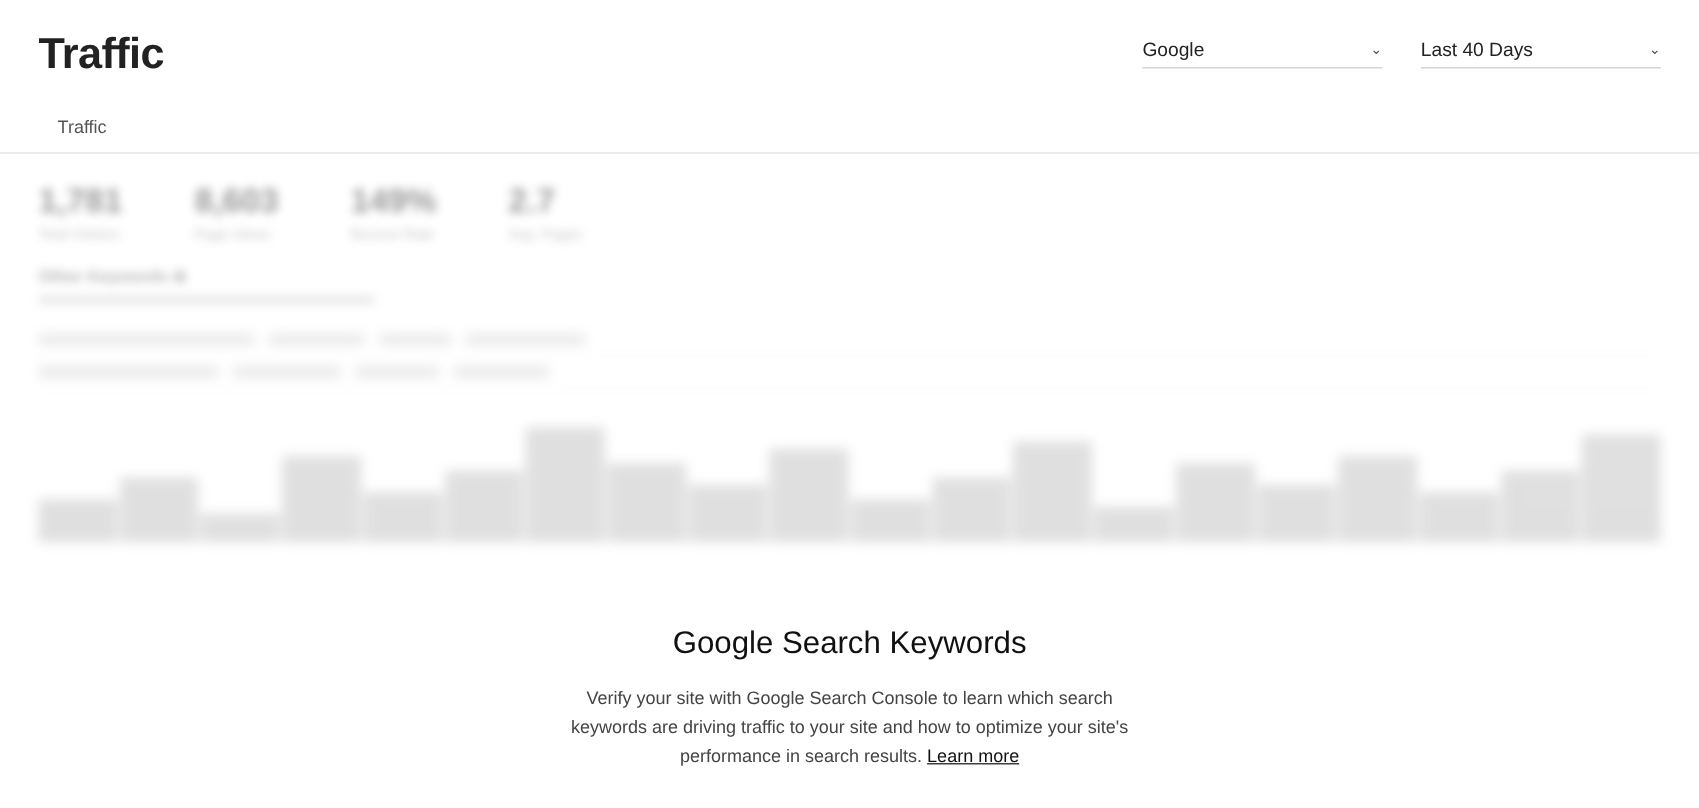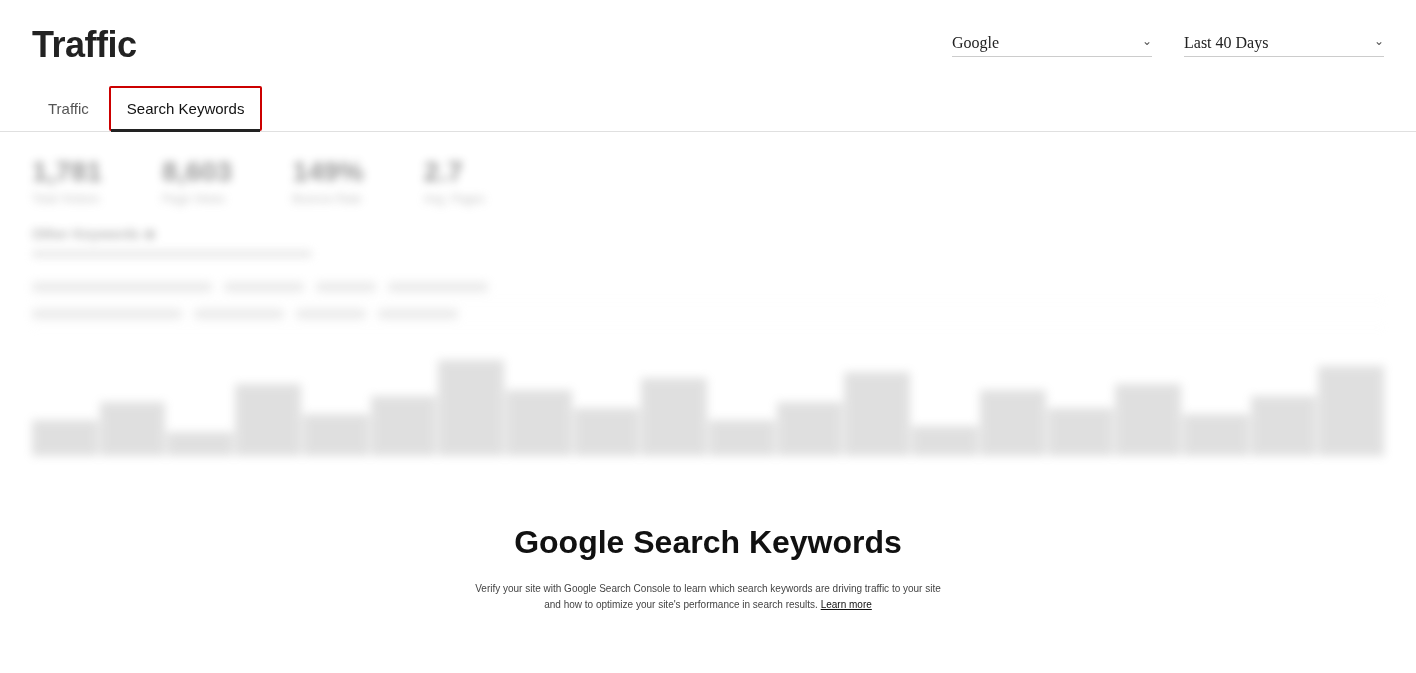--- a/index.html
+++ b/index.html
@@ -42,21 +42,20 @@
       display: flex;
       align-items: flex-start;
       gap: 8px;
       cursor: pointer;
       font-size: 16px;
       color: #222;
       border-bottom: 1px solid #ccc;
       padding-bottom: 4px;
       min-width: 200px;
       justify-content: space-between;
-      font-family: Liberation Serif, serif;
     }
 
     .dropdown-chevron {
       font-size: 12px;
       color: #555;
     }
 
     
     .tabs {
       display: flex;
@@ -145,29 +144,29 @@
       flex-direction: column;
       align-items: center;
       justify-content: center;
       padding: 48px 24px 40px;
       max-width: 560px;
       margin: 20px auto;
       background: #fff;
     }
 
     .modal-title {
-      font-size: 32px;
-      font-weight: 700;
+      font-size: 26px;
+      font-weight: 400;
       text-align: center;
       margin-bottom: 20px;
       color: #111;
     }
 
     .modal-description {
-      font-size: 10px;
+      font-size: 15px;
       line-height: 1.6;
       text-align: center;
       color: #444;
       margin-bottom: 32px;
       max-width: 480px;
     }
 
     .modal-description a {
       color: #111;
       text-decoration: underline;
@@ -230,21 +229,20 @@
     </div>
     <div class="dropdown">
       <span>Last 40 Days</span>
       <span class="dropdown-chevron">⌄</span>
     </div>
   </div>
 </div>
 
 <nav class="tabs">
   <div class="tab">Traffic</div>
-  <div class="tab active">Search Keywords</div>
 </nav>
 
 <div class="stats-row">
   <div class="stat-item">
     <span class="stat-value">1,781</span>
     <span class="stat-label">Total Visitors</span>
   </div>
   <div class="stat-item">
     <span class="stat-value">8,603</span>
     <span class="stat-label">Page Views</span>

